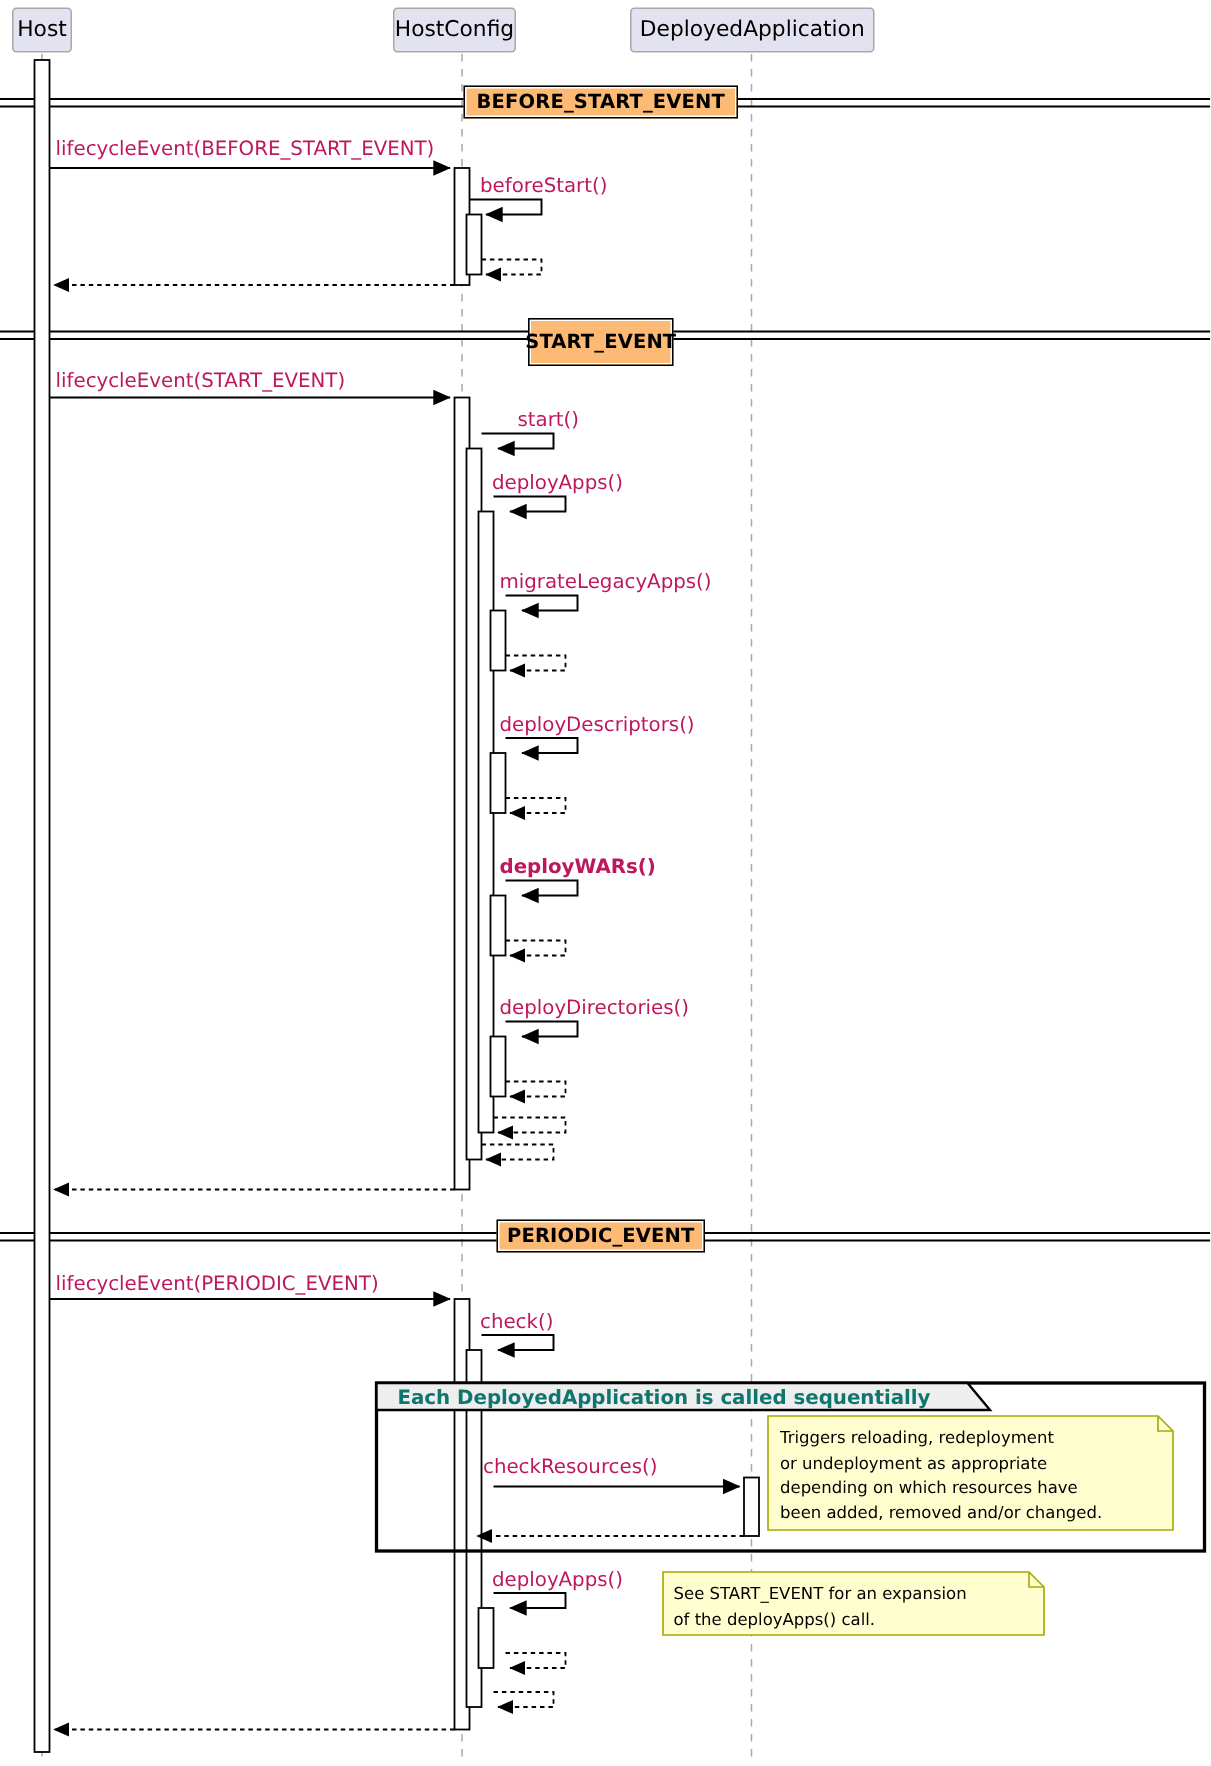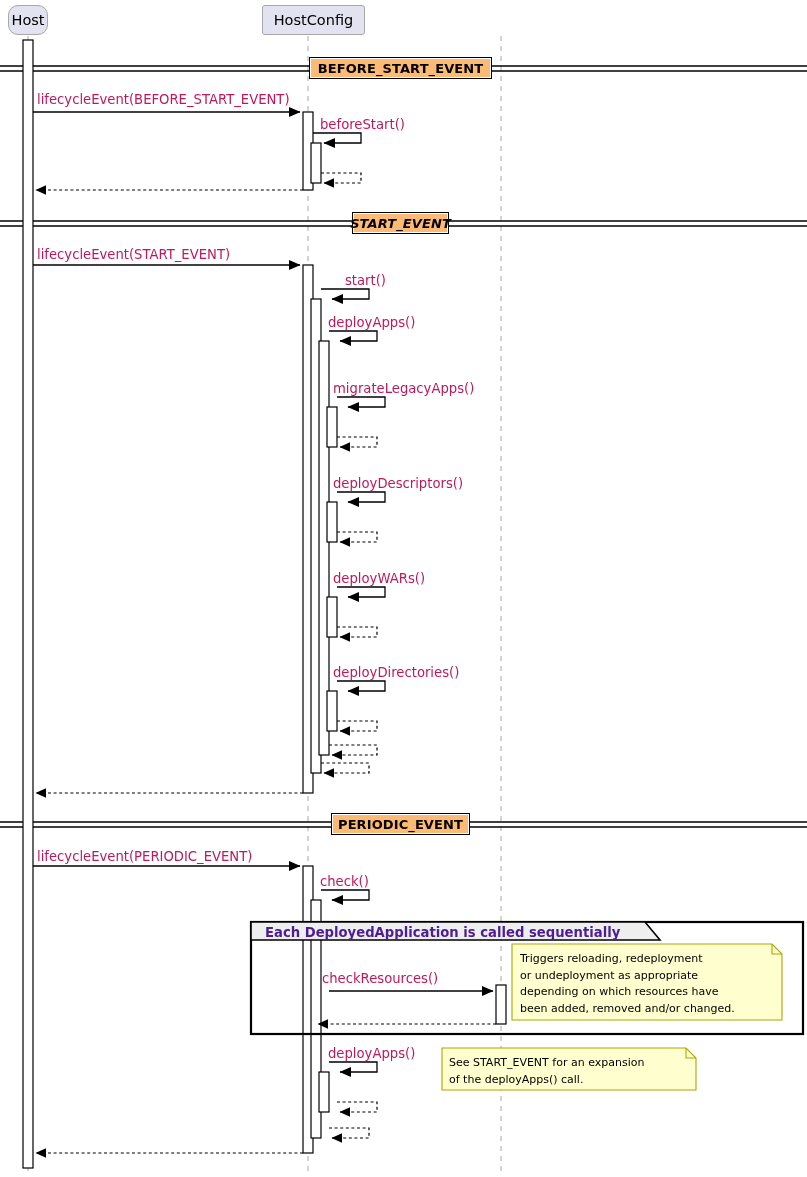--- a/index.html
+++ b/index.html
@@ -53,21 +53,21 @@
     position: absolute;
     font-size: 13.2px;
     color: #be185d;
     white-space: nowrap;
     line-height: 1;
   }
   .loop-title {
     position: absolute;
     font-size: 13.2px;
     font-weight: bold;
-    color: #4c1d95;
+    color: #0f766e;
     white-space: nowrap;
   }
   .note-text {
     position: absolute;
     font-size: 11px;
     color: #000000;
     line-height: 16.5px;
     white-space: pre;
   }
 </style>
@@ -169,46 +169,49 @@
     <g>
       <path d="M 512 944 L 772 944 L 782 954 L 782 1020 L 512 1020 Z" fill="#FEFECE" stroke="#A8A804" stroke-width="1.1"></path>
       <path d="M 772 944 L 772 954 L 782 954" fill="none" stroke="#A8A804" stroke-width="1.1"></path>
     </g>
     <g>
       <path d="M 442 1048 L 686 1048 L 696 1058 L 696 1090 L 442 1090 Z" fill="#FEFECE" stroke="#A8A804" stroke-width="1.1"></path>
       <path d="M 686 1048 L 686 1058 L 696 1058" fill="none" stroke="#A8A804" stroke-width="1.1"></path>
     </g>
   </svg>
 
-  <div class="participant-box" style="left:8px; top:5px; width:40px; height:30px;border-radius:10px;">
+  <div class="participant-box" style="left:8px; top:5px; width:40px; height:30px;">
     <span>Host</span>
   </div>
-  <div class="participant-box" style="left:262px; top:5px; width:103px; height:30px;">
+  <div class="participant-box" style="left:262px; top:5px; width:82px; height:30px;">
     <span>HostConfig</span>
+  </div>
+  <div class="participant-box" style="left:420px; top:5px; width:163px; height:30px;">
+    <span>DeployedApplication</span>
   </div>
 
   <div class="divider-label" style="left:309px; top:57px; width:183px; height:22px;">
     <span>BEFORE_START_EVENT</span>
   </div>
-  <div class="divider-label" style="left:352px; top:212px; width:97px; height:22px;font-style:italic;">
+  <div class="divider-label" style="left:352px; top:212px; width:97px; height:32px;">
     <span>START_EVENT</span>
   </div>
   <div class="divider-label" style="left:331px; top:813px; width:139px; height:22px;">
     <span>PERIODIC_EVENT</span>
   </div>
 
   <div class="msg-label" style="left:37px; top:93px;">lifecycleEvent(BEFORE_START_EVENT)</div>
   <div class="msg-label" style="left:320px; top:118px;">beforeStart()</div>
 
   <div class="msg-label" style="left:37px; top:248px;">lifecycleEvent(START_EVENT)</div>
   <div class="msg-label" style="left:320px; top:274px;margin-left:25px;">start()</div>
   <div class="msg-label" style="left:328px; top:316px;">deployApps()</div>
   <div class="msg-label" style="left:333px; top:382px;">migrateLegacyApps()</div>
   <div class="msg-label" style="left:333px; top:477px;">deployDescriptors()</div>
-  <div class="msg-label" style="left:333px; top:572px;">deployWARs()</div>
+  <div class="msg-label" style="left:333px; top:572px;font-weight:bold;">deployWARs()</div>
   <div class="msg-label" style="left:333px; top:666px;">deployDirectories()</div>
 
   <div class="msg-label" style="left:37px; top:850px;">lifecycleEvent(PERIODIC_EVENT)</div>
   <div class="msg-label" style="left:320px; top:875px;">check()</div>
   <div class="msg-label" style="left:322px; top:972px;text-align:right;">checkResources()</div>
   <div class="msg-label" style="left:328px; top:1047px;">deployApps()</div>
 
   <div class="loop-title" style="left:265px; top:925px;">Each DeployedApplication is called sequentially</div>
 
   <div class="note-text" style="left:520px; top:951px;">Triggers reloading, redeployment

